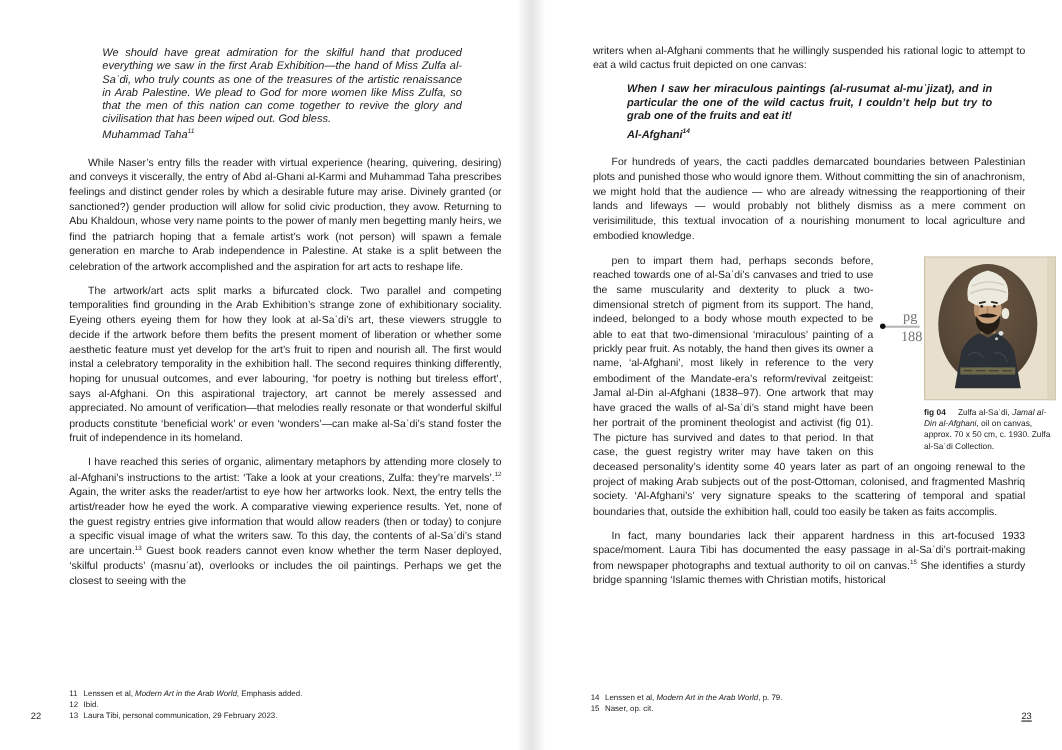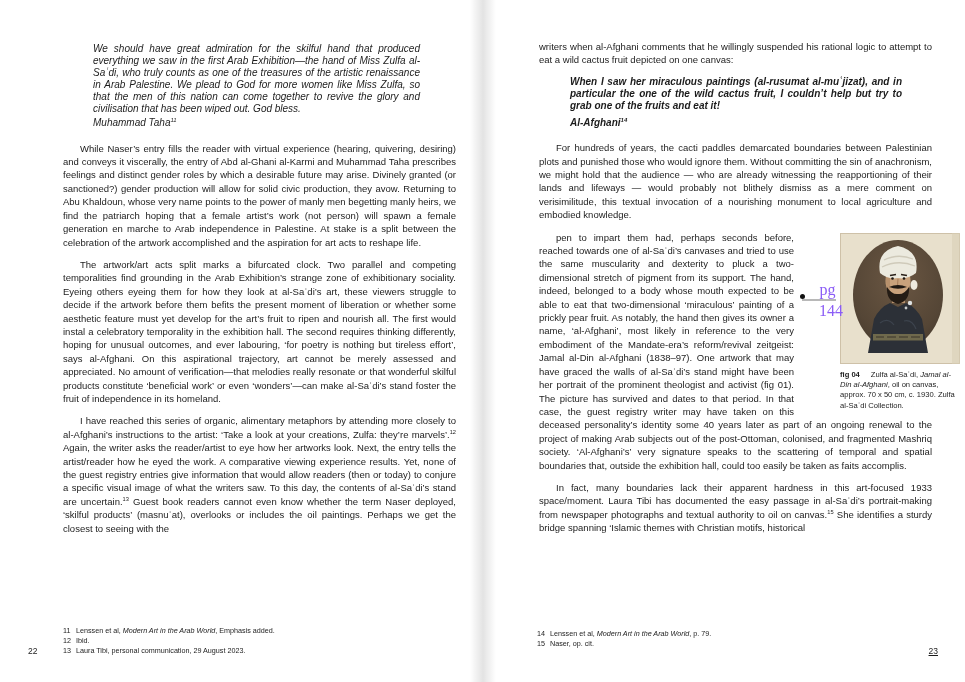--- a/index.html
+++ b/index.html
@@ -40,21 +40,21 @@
   .fold {
     position:absolute; left:470px; top:0; width:26px; height:100%; pointer-events:none;
     background:linear-gradient(90deg, rgba(0,0,0,0) 0%, rgba(0,0,0,0.11) 50%, rgba(0,0,0,0) 100%);
   }
 
   
   .fig-float { float:right; display:flex; align-items:flex-start; width:158px; margin:2px -28px 2px 8px; }
   .pg-marker {
     position:relative; display:block; width:34px; flex:none; margin-top:48px;
     text-align:center; font-family:"Liberation Serif", serif; font-style:normal;
-    font-size:16px; line-height:1.1; color:#8b5cf6;
+    font-size:13px; line-height:1.1; color:#737373;
   }
   .pg-top { display:block; border-bottom:2px solid #b8b8b8; padding-bottom:1px; }
   .pg-bottom { display:block; padding-top:1px; }
   .pg-dot { position:absolute; left:-2px; top:13px; width:5px; height:5px; border-radius:50%; background:#111; }
   .fig-col { display:block; width:120px; margin-left:4px; }
   .portrait { display:block; width:120px; height:131px; }
   .fig-caption { display:block; margin-top:6px; font-size:7.6px; line-height:10.3px; text-align:left; text-indent:0; font-style:normal; }
   .fig-label { margin-right:11px; font-weight:bold; }
 </style>
 </head>
@@ -77,21 +77,21 @@
       <div class="fn">
         <span class="fn-num">11</span>
         <span class="fn-text">Lenssen et al, <i>Modern Art in the Arab World</i>, Emphasis added.</span>
       </div>
       <div class="fn">
         <span class="fn-num">12</span>
         <span class="fn-text">Ibid.</span>
       </div>
       <div class="fn">
         <span class="fn-num">13</span>
-        <span class="fn-text">Laura Tibi, personal communication, 29 August 2023.</span>
+        <span class="fn-text">Laura Tibi, personal communication, 29 February 2023.</span>
       </div>
     </div>
     <div class="pagenum pagenum-left">22</div>
   </div>
 
   <div class="fold"></div>
 
   <div class="page right">
     <div class="content">
       <p class="body-para no-indent">writers when al-Afghani comments that he willingly suspended his rational logic to attempt to eat a wild cactus fruit depicted on one canvas:</p>
@@ -101,21 +101,21 @@
         <p class="q-attr">Al-Afghani<sup>14</sup></p>
       </blockquote>
 
       <p class="body-para">For hundreds of years, the cacti paddles demarcated boundaries between Palestinian plots and punished those who would ignore them. Without committing the sin of anachronism, we might hold that the audience — who are already witnessing the reapportioning of their lands and lifeways — would probably not blithely dismiss as a mere comment on verisimilitude, this textual invocation of a nourishing monument to local agriculture and embodied knowledge.</p>
 
       <p class="body-para">
         <span class="fig-float">
           <span class="pg-marker">
             <span class="pg-top">pg</span>
             <span class="pg-dot"></span>
-            <span class="pg-bottom">144</span>
+            <span class="pg-bottom">188</span>
           </span>
           <span class="fig-col">
             <svg class="portrait" viewBox="0 0 120 131" role="img">
               <defs>
                 <radialGradient id="ovalg" cx="50%" cy="35%" r="75%">
                   <stop offset="0%" stop-color="#6b5743"></stop>
                   <stop offset="70%" stop-color="#554636"></stop>
                   <stop offset="100%" stop-color="#43382c"></stop>
                 </radialGradient>
               </defs>

